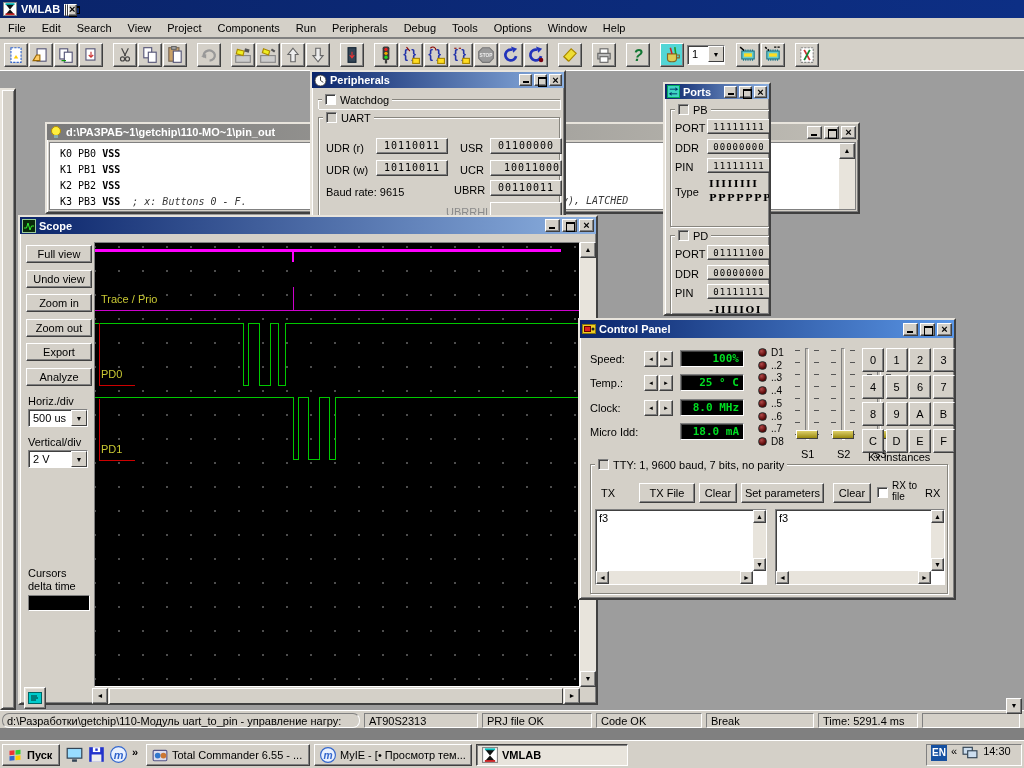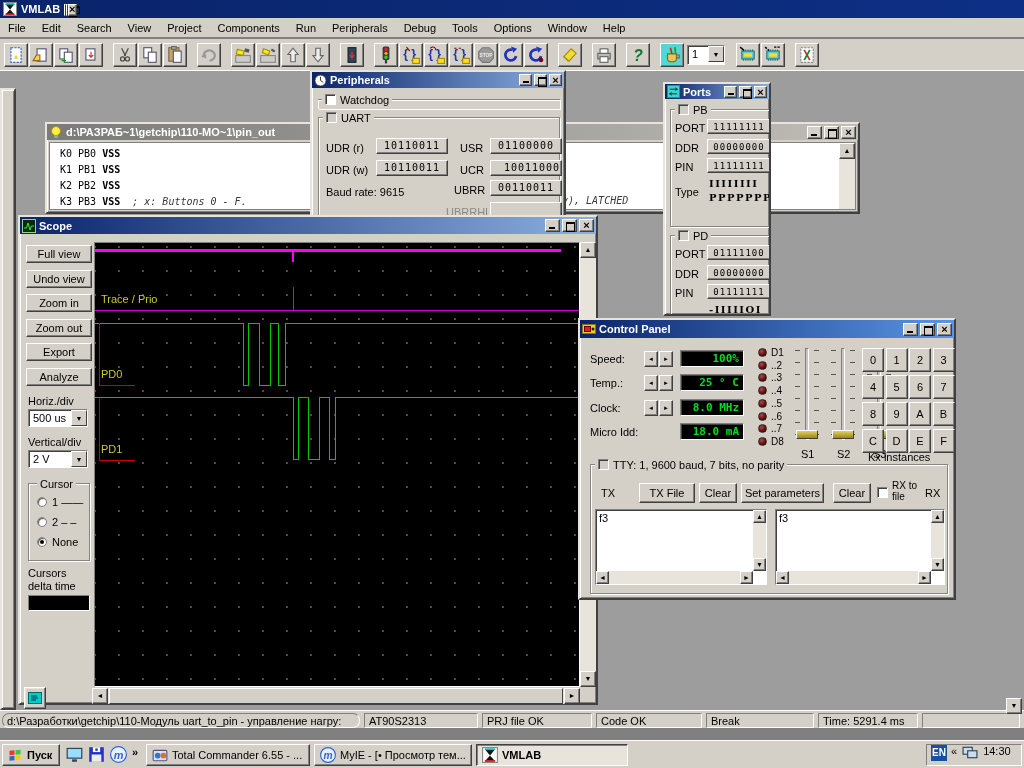--- a/index.html
+++ b/index.html
@@ -509,39 +509,20 @@
     <div class="dd" style="left:8px;top:192px;width:60px;">
       <span>500 us</span>
       <span class="dbtn">▼</span>
     </div>
     <span class="flabel" style="left:8px;top:219px;">Vertical/div</span>
     <div class="dd" style="left:8px;top:233px;width:60px;">
       <span>2 V</span>
       <span class="dbtn">▼</span>
     </div>
 
-    <div class="fieldset" style="left:8px;top:266px;width:62px;height:78px;">
-      <span class="legend" style="left:8px;">
-          <span>Cursor</span>
-        </span>
-      <div id="cursor-radios">
-          <div style="position: absolute; left: 8px; top: 12px; display: flex; gap: 5px; align-items: center; width: 50px;">
-            <span class="radio"></span>
-            <span>1 ——</span>
-          </div>
-          <div style="position: absolute; left: 8px; top: 32px; display: flex; gap: 5px; align-items: center; width: 50px;">
-            <span class="radio"></span>
-            <span>2 – –</span>
-          </div>
-          <div style="position: absolute; left: 8px; top: 52px; display: flex; gap: 5px; align-items: center; width: 50px;">
-            <span class="radio sel"></span>
-            <span>None</span>
-          </div>
-        </div>
-    </div>
 
     <span class="flabel" style="left:8px;top:350px;">Cursors</span>
     <span class="flabel" style="left:8px;top:363px;">delta time</span>
     <div style="position:absolute;left:8px;top:378px;width:62px;height:16px;background:#000;border:1px solid;border-color:#808080 #fff #fff #808080;"></div>
 
     <div class="scope-display">
       <svg id="scope-svg" width="486" height="445" shape-rendering="crispEdges">
           <polyline points="0,7 466,7" stroke="#ff00ff" stroke-width="3" fill="none"></polyline>
           <polyline points="198,8 198,19" stroke="#ff00ff" stroke-width="2" fill="none"></polyline>
           <polyline points="0,67 486,67" stroke="#cc00cc" stroke-width="1" fill="none"></polyline>

